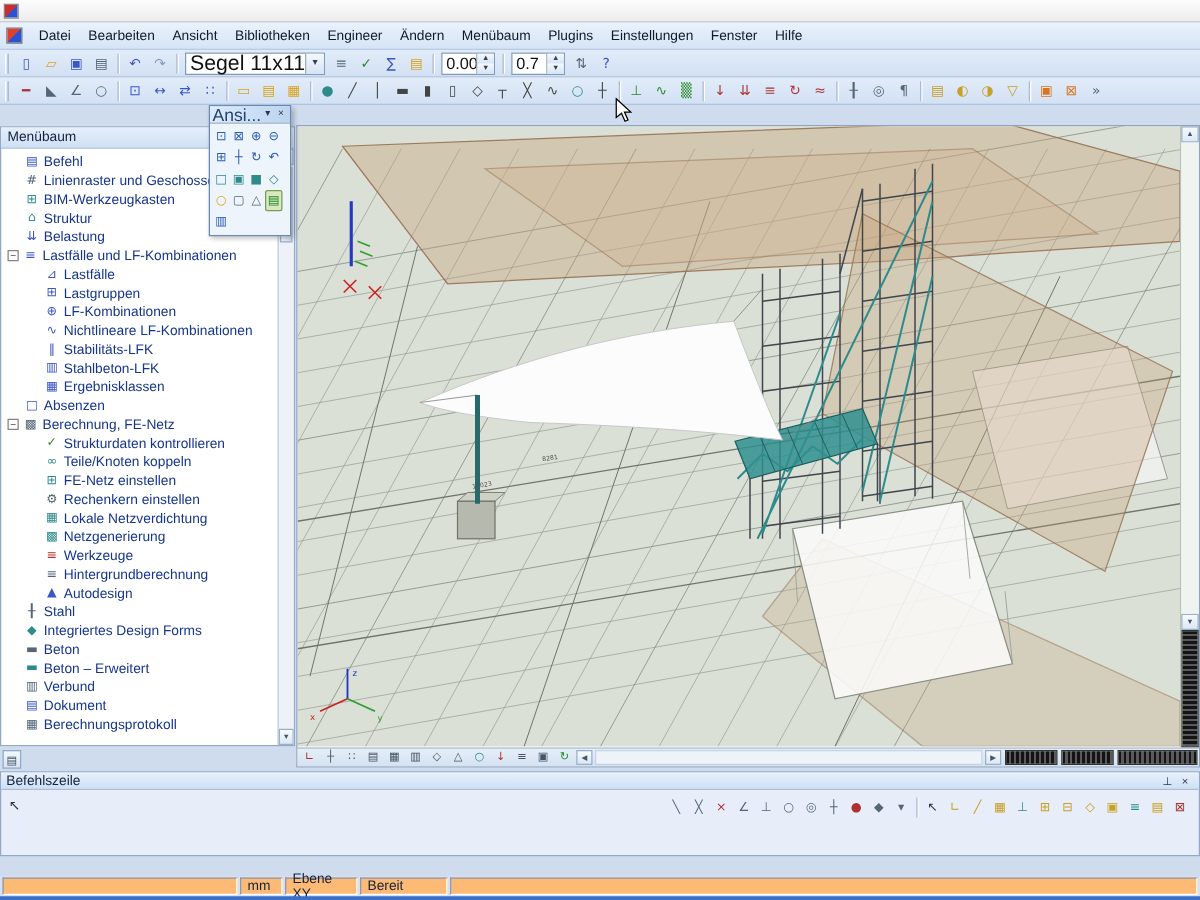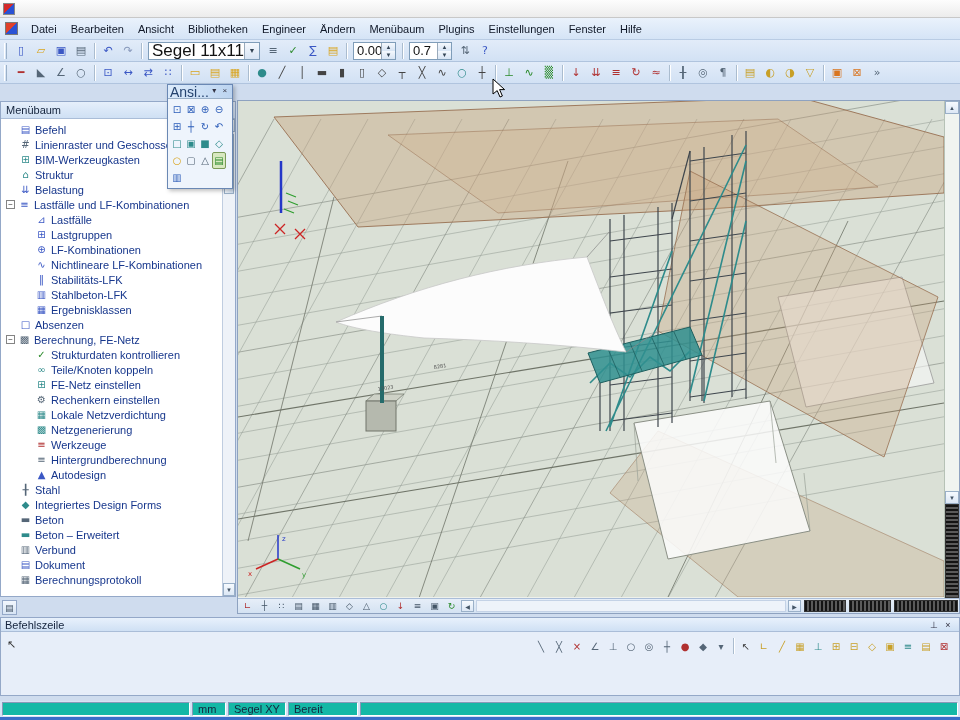--- a/index.html
+++ b/index.html
@@ -68,34 +68,34 @@
 
   
   #palette{left:167px;top:84px;width:66px;background:#eef4fc;border:1px solid #6a88b4;box-shadow:2px 2px 4px rgba(0,0,0,.25);z-index:20}
   #palette .phead{height:14px;background:linear-gradient(90deg,#dcebfb,#bcd4f0);display:flex;align-items:center;padding:0 2px;border-bottom:1px solid #9ab0c8}
   #palette .phead .t{flex:1;color:#24426e;font-size:14px}
   #palette .phead .pbtn{width:12px;height:11px;font-size:8px;line-height:10px;text-align:center;color:#334;cursor:default}
   #palette .pbody{display:flex;flex-wrap:wrap;padding:2px}
   #palette .tbicon{width:14px;height:17px;font-size:10px;margin:0}
 
   
-  #cmdpanel{left:0;top:617px;width:960px;height:79px;background:#e7eef9;border:1px solid #94a8c8;display:flex;flex-direction:column}
+  #cmdpanel{left:0;top:617px;width:960px;height:68px;background:#e7eef9;border:1px solid #94a8c8;display:flex;flex-direction:column}
   #cmdhead{height:14px;background:linear-gradient(#e8f1fc,#cfe0f4);border-bottom:1px solid #aabdd8;display:flex;align-items:center;padding:0 4px}
   #cmdhead .t{flex:1;color:#14233c}
   #cmdhead .pbtn{width:14px;text-align:center;color:#334;font-size:9px}
   #cmdbody{flex:1;position:relative}
   #cmdtools{position:absolute;right:6px;top:6px;display:flex;align-items:center}
   #cmdtools .tbicon{width:16px;height:16px;font-size:10px}
   #cmdcursor{position:absolute;left:6px;top:6px;font-size:11px;color:#333}
   #cmdprompt{height:16px;background:#fff;border-top:1px solid #8aa0c0;display:flex;align-items:center;padding:0 4px;color:#000}
   #cmdprompt .caret{width:1px;height:11px;background:#000;margin-left:3px}
 
   
   #statusbar{left:0;top:701px;width:960px;height:16px;background:#d6e2f4;display:flex;gap:2px;padding:1px 2px}
-  .scell{border:1px solid;border-color:#8898b8 #fff #fff #8898b8;background:#14b8a6;display:flex;align-items:center;padding:4px 5px;color:#14233c}
+  .scell{border:1px solid;border-color:#8898b8 #fff #fff #8898b8;background:#fdba74;display:flex;align-items:center;padding:4px 5px;color:#14233c}
   #sc0{width:188px}#sc1{width:34px}#sc2{width:58px}#sc3{width:70px}#sc4{flex:1}
   #bluestrip{left:0;top:717px;width:960px;height:3px;background:#3a6ec8}
 
   
   #cursor{left:492px;top:78px;z-index:50;pointer-events:none}
 </style>
 </head>
 <body>
 
 <div class="abs" id="titlebar">
@@ -595,21 +595,21 @@
           <span class="tbicon" style="color: rgb(200, 160, 40);">▤</span>
           <span class="tbicon" style="color: rgb(176, 48, 48);">⊠</span>
         </span>
     </span>
   </div>
 </div>
 
 <div class="abs" id="statusbar">
   <span class="scell" id="sc0"></span>
   <span class="scell" id="sc1">mm</span>
-  <span class="scell" id="sc2">Segel XY</span>
+  <span class="scell" id="sc2">Ebene XY</span>
   <span class="scell" id="sc3">Bereit</span>
   <span class="scell" id="sc4"></span>
 </div>
 <div class="abs" id="bluestrip"></div>
 
 <div class="abs" id="cursor">
   <svg width="14" height="20" viewBox="0 0 14 20">
       <polygon points="1,1 1,16 5.2,12.6 8,19 10.4,18 7.6,11.6 12.6,11.6" fill="#ffffff" stroke="#000000" stroke-width="1"></polygon>
     </svg>
 </div>

